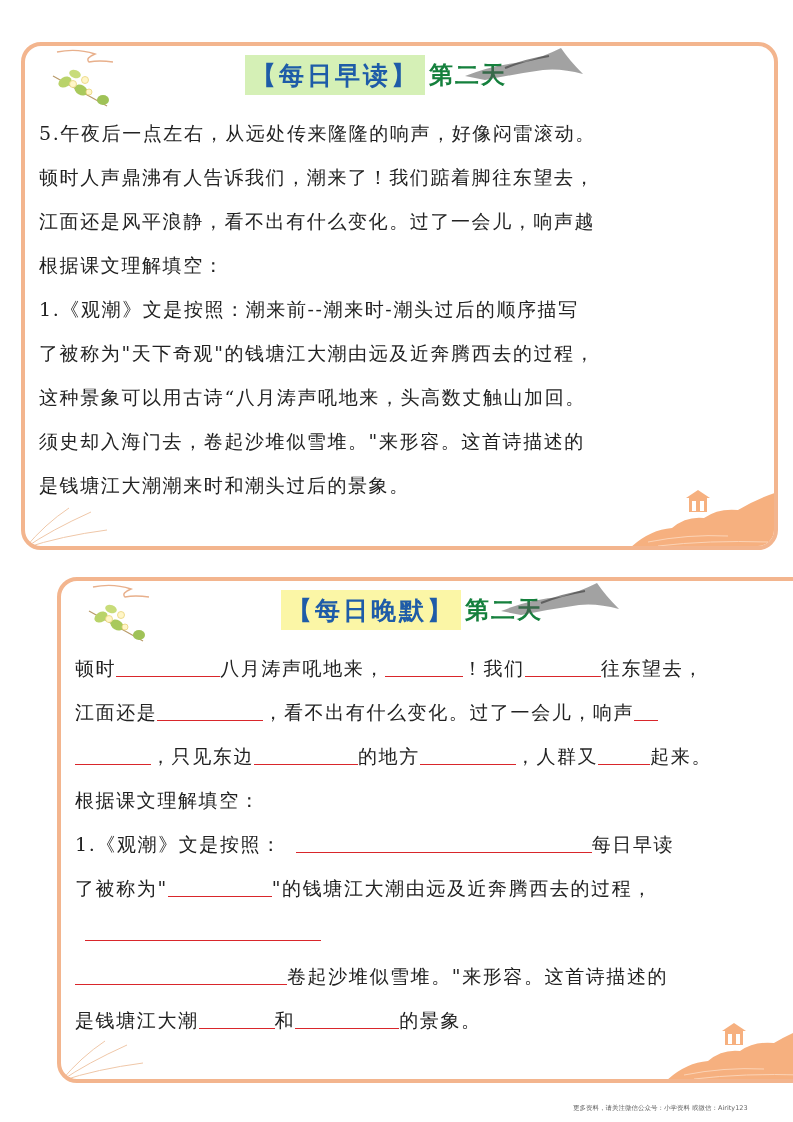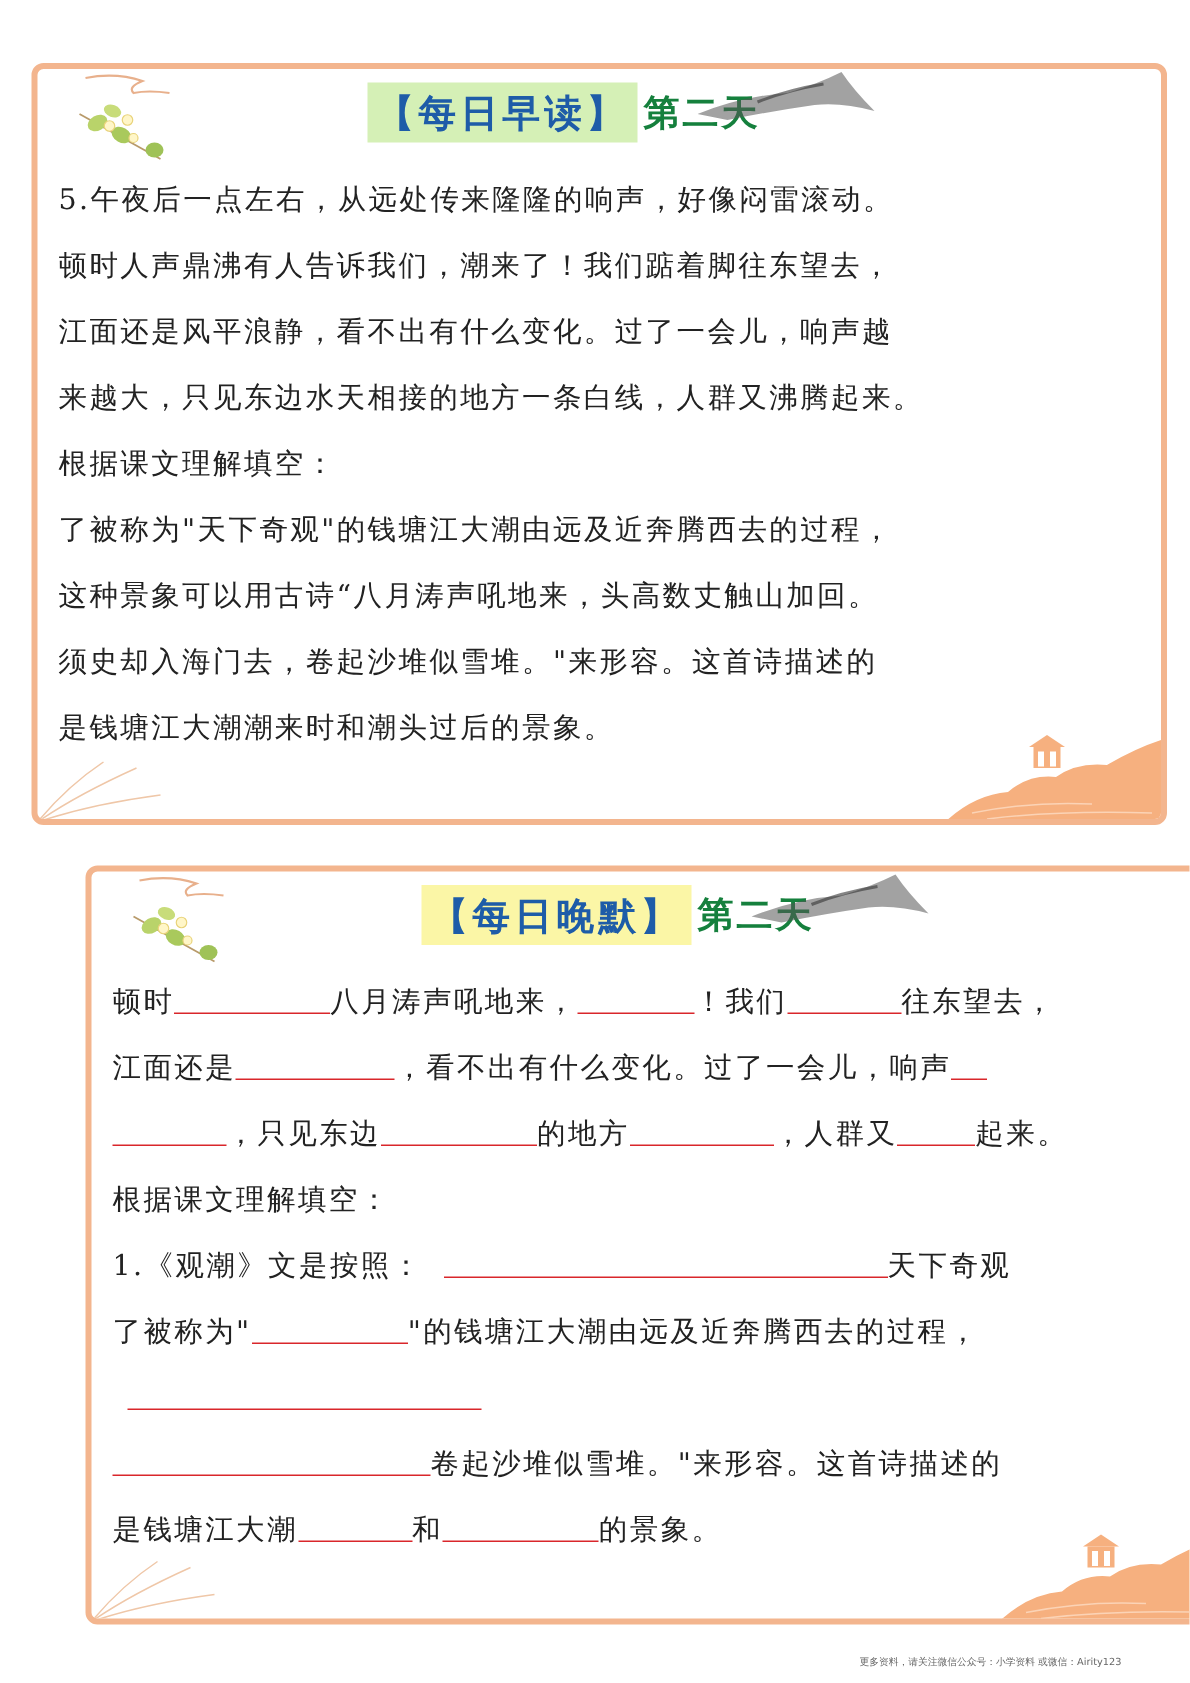--- a/index.html
+++ b/index.html
@@ -4,21 +4,21 @@
 <style>
   * { margin: 0; padding: 0; box-sizing: border-box; }
   html, body { width: 793px; height: 1122px; background: #ffffff; overflow: hidden; }
   body { position: relative; font-family: "DejaVu Serif", "Liberation Serif", serif; color: #222; }
 
   .panel {
     position: absolute;
     left: 21px;
     width: 757px;
     border: 4px solid #f3b58e;
-    border-radius: 8px;
+    border-radius: 20px;
     background: #fff;
     overflow: hidden;
   }
   #panel-read { top: 42px; height: 508px; }
   #panel-recite { top: 577px; height: 506px; margin-left: 36px; }
 
   .header {
     position: absolute;
     top: 8px;
     left: 220px;
@@ -134,22 +134,22 @@
   </div>
   <svg class="ink" viewBox="0 0 120 36">
     <path d="M0 30 Q30 18 60 16 Q80 10 96 2 Q104 14 118 28 Q96 22 78 24 Q50 28 20 34 Z" fill="#555" opacity="0.55"></path>
     <path d="M40 22 Q60 14 84 10" stroke="#333" stroke-width="2" fill="none" opacity="0.6"></path>
   </svg>
 
   <div class="body-text">
     <span class="line">5.午夜后一点左右，从远处传来隆隆的响声，好像闷雷滚动。</span>
     <span class="line">顿时人声鼎沸有人告诉我们，潮来了！我们踮着脚往东望去，</span>
     <span class="line">江面还是风平浪静，看不出有什么变化。过了一会儿，响声越</span>
-    <span class="line">来越大，只见东边水天相接的地方一条白线，人群又沸腾起来。</span>
     <span class="line">根据课文理解填空：</span>
+    <span class="line">1.《观潮》文是按照：潮来前--潮来时-潮头过后的顺序描写</span>
     <span class="line">了被称为"天下奇观"的钱塘江大潮由远及近奔腾西去的过程，</span>
     <span class="line">这种景象可以用古诗“八月涛声吼地来，头高数丈触山加回。</span>
     <span class="line">须史却入海门去，卷起沙堆似雪堆。"来形容。这首诗描述的</span>
     <span class="line">是钱塘江大潮潮来时和潮头过后的景象。</span>
   </div>
 
   <svg class="grass" viewBox="0 0 90 60">
     <path d="M4 58 Q30 40 70 22" stroke="#efc7a8" stroke-width="1" fill="none"></path>
     <path d="M4 58 Q24 34 48 18" stroke="#efc7a8" stroke-width="1" fill="none"></path>
     <path d="M4 58 Q40 46 86 40" stroke="#efc7a8" stroke-width="1" fill="none"></path>
@@ -197,21 +197,21 @@
       <span>江面还是</span><span class="blank" style="width:106px"></span><span>，看不出有什么变化。过了一会儿，响声</span><span class="blank" style="width:24px"></span>
     </span>
 
     <span class="line">
       <span class="blank" style="width:76px"></span><span>，只见东边</span><span class="blank" style="width:104px"></span><span>的地方</span><span class="blank" style="width:96px"></span><span>，人群又</span><span class="blank" style="width:52px"></span><span>起来。</span>
     </span>
 
     <span class="line">根据课文理解填空：</span>
 
     <span class="line">
-      <span>1.《观潮》文是按照：</span><span class="blank" style="width:296px; margin-left:14px"></span><span>天下奇观</span>
+      <span>1.《观潮》文是按照：</span><span class="blank" style="width:296px; margin-left:14px"></span><span>每日早读</span>
     </span>
 
     <span class="line">
       <span>了被称为"</span><span class="blank" style="width:104px"></span><span>"的钱塘江大潮由远及近奔腾西去的过程，</span>
     </span>
 
     <span class="line">
       <span class="blank" style="width:236px; margin-left:10px"></span>
     </span>
 

